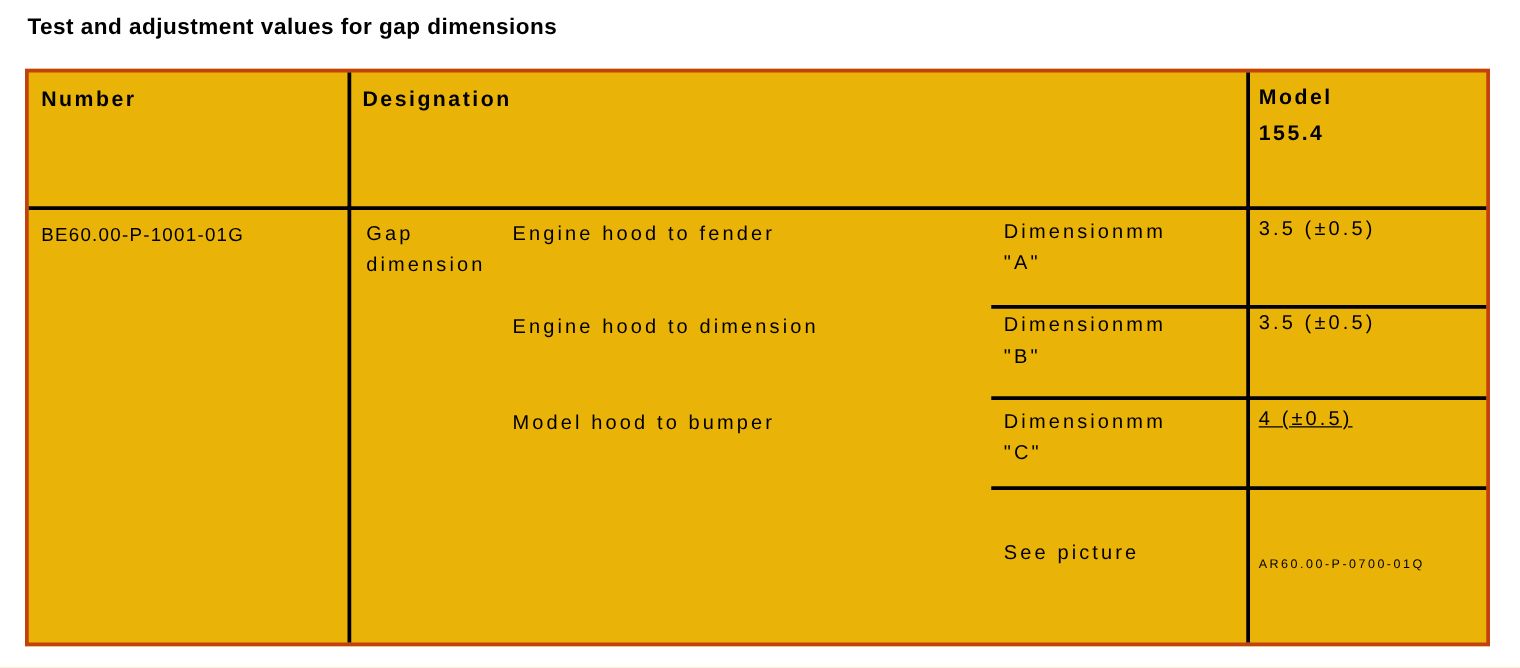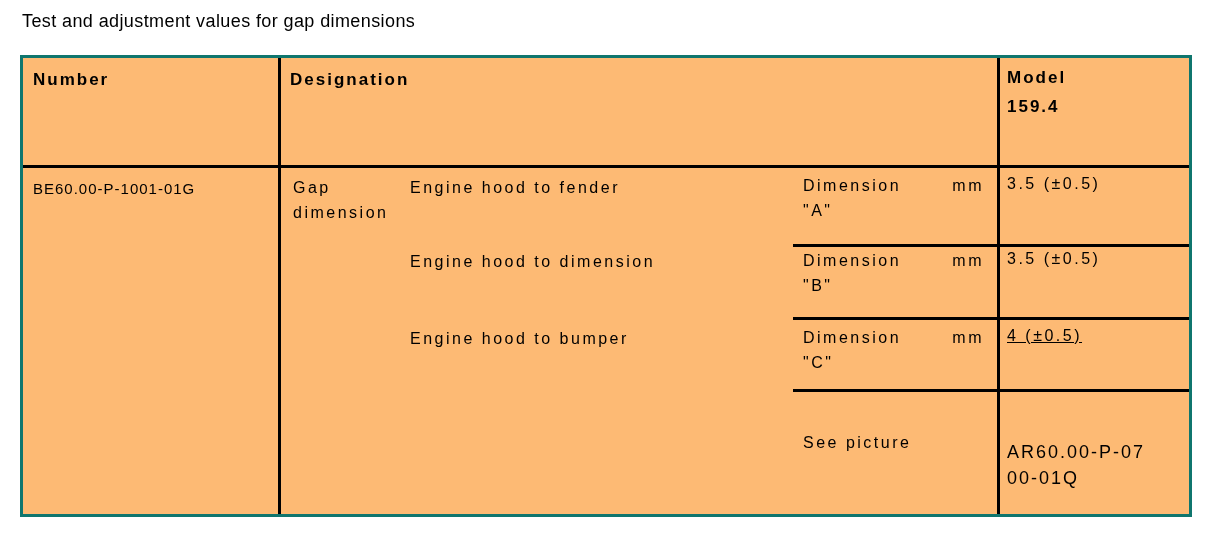--- a/index.html
+++ b/index.html
@@ -11,32 +11,32 @@
     background: #ffffff;
     color: #000000;
     font-family: "Liberation Sans", sans-serif;
     overflow: hidden;
   }
   .doc-title {
     position: absolute;
     left: 22px;
     top: 11px;
     font-size: 18px;
-    font-weight: 400;
+    font-weight: 700;
     letter-spacing: 0.4px;
     white-space: nowrap;
   }
   .spec-table {
     position: absolute;
     left: 20px;
     top: 55px;
     width: 1172px;
     height: 462px;
-    border: 3px solid #0f766e;
-    background: #fdba74;
+    border: 3px solid #c2410c;
+    background: #eab308;
   }
   
   .vline { position: absolute; top: 0; bottom: 0; width: 3px; background: #000000; }
   .v1 { left: 255px; }
   .v2 { left: 974px; }
   .hline { position: absolute; height: 3px; background: #000000; }
   .h-header { left: 0; right: 0; top: 107px; }
   .h-part { left: 770px; right: 0; }
   .hp1 { top: 186px; }
   .hp2 { top: 259px; }
@@ -55,23 +55,23 @@
     letter-spacing: 2px;
     line-height: 29px;
   }
   .wrap { white-space: normal; }
   .num-text {
     font-size: 15px;
     letter-spacing: 1px;
     text-align: right;
   }
   .dim-block { width: 181px; white-space: normal; }
-  .dim-line1 { display: flex; justify-content: space-between; }
+  .dim-line1 { display: flex; }
   .ref-code {
-    font-size: 18px;
+    font-size: 10px;
     letter-spacing: 2px;
     line-height: 26px;
     width: 150px;
     white-space: normal;
     word-break: break-all;
   }
 </style>
 </head>
 <body>
 
@@ -85,21 +85,21 @@
     <div class="vline v2"></div>
     <div class="hline h-header"></div>
     <div class="hline h-part hp1"></div>
     <div class="hline h-part hp2"></div>
     <div class="hline h-part hp3"></div>
 
     <div class="cell th" style="left:10px; top:7px;">Number</div>
     <div class="cell th" style="left:267px; top:7px;">Designation</div>
     <div class="cell th" style="left:984px; top:5px; width:175px;">
       <div>Model</div>
-      <div>159.4</div>
+      <div>155.4</div>
     </div>
 
     <div class="cell num-text" style="left:10px; top:118px;">BE60.00-P-1001-01G</div>
 
     <div class="cell wrap" style="left:270px; top:117px; width:130px;">Gap dimension</div>
 
     <div class="cell" style="left:387px; top:117px;">Engine hood to fender</div>
     <div class="cell dim-block" style="left:780px; top:115px;">
       <div class="dim-line1">
         <span>Dimension</span>
@@ -112,21 +112,21 @@
     <div class="cell" style="left:387px; top:191px;">Engine hood to dimension</div>
     <div class="cell dim-block" style="left:780px; top:190px;">
       <div class="dim-line1">
         <span>Dimension</span>
         <span>mm</span>
       </div>
       <div>"B"</div>
     </div>
     <div class="cell" style="left:984px; top:188px;">3.5 (±0.5)</div>
 
-    <div class="cell" style="left:387px; top:268px;">Engine hood to bumper</div>
+    <div class="cell" style="left:387px; top:268px;">Model hood to bumper</div>
     <div class="cell dim-block" style="left:780px; top:267px;">
       <div class="dim-line1">
         <span>Dimension</span>
         <span>mm</span>
       </div>
       <div>"C"</div>
     </div>
     <div class="cell" style="left:984px; top:265px;text-decoration:underline;">4 (±0.5)</div>
 
     <div class="cell" style="left:780px; top:372px;">See picture</div>

